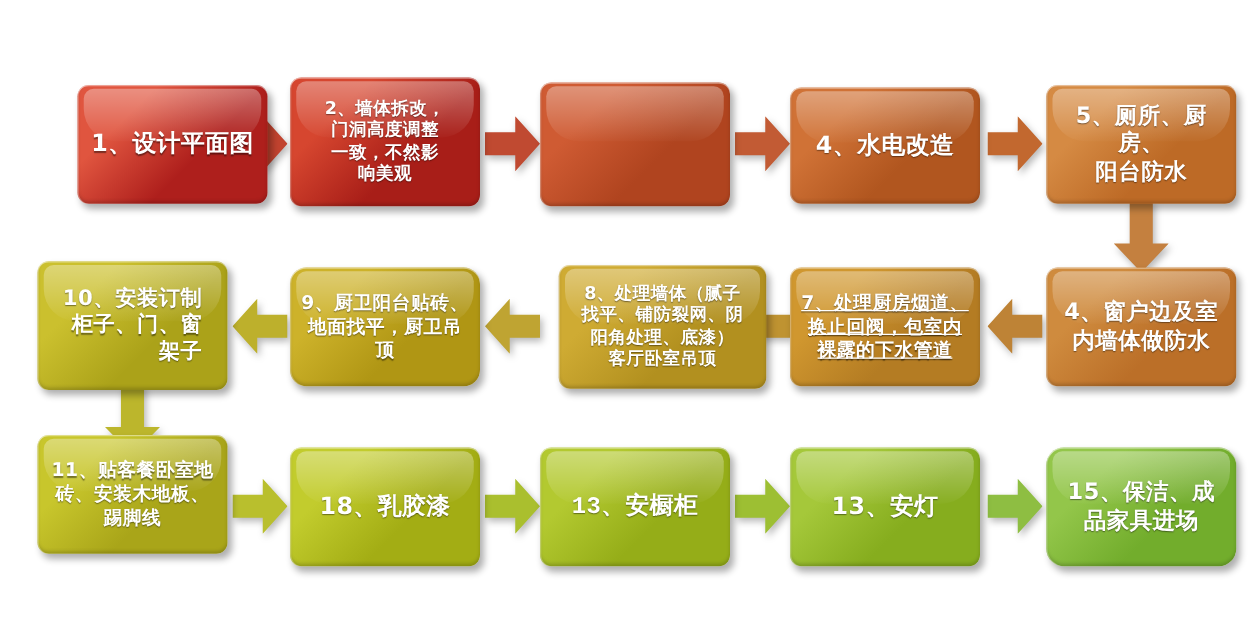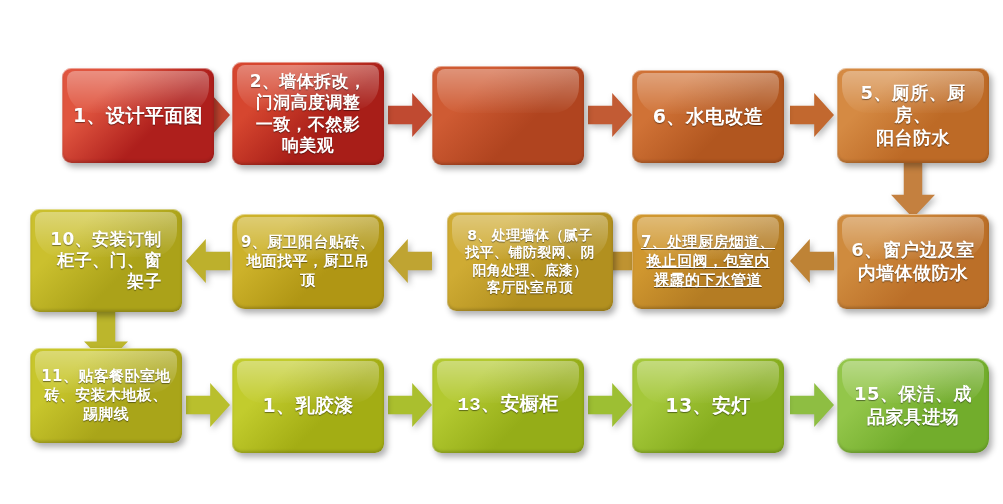--- a/index.html
+++ b/index.html
@@ -134,42 +134,42 @@
     </div>
     <div class="arrow" style="left: 790px; top: 383px;">
       <svg width="44" height="44" viewBox="0 0 44 44">
         <path d="M0,12.76 L24.2,12.76 L24.2,0 L44,22 L24.2,44 L24.2,31.240000000000002 L0,31.240000000000002 Z" fill="#8ebe42"></path>
       </svg>
     </div>
     <div class="node" style="left: 30px; top: 68px; width: 152px; height: 95px; font-size: 19px; background: linear-gradient(135deg, rgb(224, 85, 63) 0%, rgb(224, 85, 63) 26%, rgb(174, 31, 28) 62%, rgb(174, 31, 28) 100%); margin-left: 32px;">
       <div class="glare"></div>
       <div class="lbl">1、设计平面图</div>
     </div>
-    <div class="node" style="left: 232px; top: 62px; width: 152px; height: 103px; font-size: 17px; background: linear-gradient(135deg, rgb(214, 70, 47) 0%, rgb(214, 70, 47) 26%, rgb(168, 30, 24) 62%, rgb(168, 30, 24) 100%);">
+    <div class="node" style="left: 232px; top: 62px; width: 152px; height: 103px; font-size: 14px; background: linear-gradient(135deg, rgb(214, 70, 47) 0%, rgb(214, 70, 47) 26%, rgb(168, 30, 24) 62%, rgb(168, 30, 24) 100%);">
       <div class="glare"></div>
       <div class="lbl">2、墙体拆改，
 门洞高度调整
 一致，不然影
 响美观</div>
     </div>
     <div class="node" style="left: 432px; top: 66px; width: 152px; height: 99px; font-size: 15px; background: linear-gradient(135deg, rgb(207, 91, 51) 0%, rgb(207, 91, 51) 26%, rgb(176, 68, 31) 62%, rgb(176, 68, 31) 100%);">
       <div class="glare"></div>
     </div>
     <div class="node" style="left: 632px; top: 70px; width: 152px; height: 93px; font-size: 19px; background: linear-gradient(135deg, rgb(208, 114, 54) 0%, rgb(208, 114, 54) 26%, rgb(177, 86, 31) 62%, rgb(177, 86, 31) 100%);">
       <div class="glare"></div>
-      <div class="lbl">6、水电改造</div>
+      <div class="lbl">4、水电改造</div>
     </div>
     <div class="node" style="left: 837px; top: 68px; width: 152px; height: 95px; font-size: 18px; background: linear-gradient(135deg, rgb(213, 138, 67) 0%, rgb(213, 138, 67) 26%, rgb(189, 106, 38) 62%, rgb(189, 106, 38) 100%);">
       <div class="glare"></div>
       <div class="lbl">5、厕所、厨房、
 阳台防水</div>
     </div>
     <div class="node" style="left: 837px; top: 214px; width: 152px; height: 95px; font-size: 18px; background: linear-gradient(135deg, rgb(207, 139, 62) 0%, rgb(207, 139, 62) 26%, rgb(187, 111, 40) 62%, rgb(187, 111, 40) 100%);">
       <div class="glare"></div>
-      <div class="lbl">6、窗户边及室
+      <div class="lbl">4、窗户边及室
 内墙体做防水</div>
     </div>
     <div class="node" style="left: 632px; top: 214px; width: 152px; height: 95px; font-size: 15px; background: linear-gradient(135deg, rgb(208, 151, 47) 0%, rgb(208, 151, 47) 26%, rgb(180, 124, 35) 62%, rgb(180, 124, 35) 100%); text-decoration: underline;">
       <div class="glare"></div>
       <div class="lbl">7、处理厨房烟道、
 换止回阀，包室内
 裸露的下水管道</div>
     </div>
     <div class="node" style="left: 447px; top: 212px; width: 166px; height: 99px; font-size: 14px; background: linear-gradient(135deg, rgb(207, 171, 51) 0%, rgb(207, 171, 51) 26%, rgb(178, 144, 31) 62%, rgb(178, 144, 31) 100%);">
       <div class="glare"></div>
@@ -191,21 +191,21 @@
 架子</div>
     </div>
     <div class="node" style="left: 30px; top: 348px; width: 152px; height: 95px; font-size: 15px; background: linear-gradient(135deg, rgb(200, 198, 44) 0%, rgb(200, 198, 44) 26%, rgb(169, 165, 25) 62%, rgb(169, 165, 25) 100%);">
       <div class="glare"></div>
       <div class="lbl">11、贴客餐卧室地
 砖、安装木地板、
 踢脚线</div>
     </div>
     <div class="node" style="left: 232px; top: 358px; width: 152px; height: 95px; font-size: 19px; background: linear-gradient(135deg, rgb(194, 204, 45) 0%, rgb(194, 204, 45) 26%, rgb(163, 173, 20) 62%, rgb(163, 173, 20) 100%);">
       <div class="glare"></div>
-      <div class="lbl">1、乳胶漆</div>
+      <div class="lbl">18、乳胶漆</div>
     </div>
     <div class="node" style="left: 432px; top: 358px; width: 152px; height: 95px; font-size: 19px; background: linear-gradient(135deg, rgb(179, 201, 48) 0%, rgb(179, 201, 48) 26%, rgb(149, 173, 24) 62%, rgb(149, 173, 24) 100%); font-family: Liberation Mono, monospace;">
       <div class="glare"></div>
       <div class="lbl">13、安橱柜</div>
     </div>
     <div class="node" style="left: 632px; top: 358px; width: 152px; height: 95px; font-size: 19px; background: linear-gradient(135deg, rgb(165, 200, 58) 0%, rgb(165, 200, 58) 26%, rgb(134, 173, 30) 62%, rgb(134, 173, 30) 100%);">
       <div class="glare"></div>
       <div class="lbl">13、安灯</div>
     </div>
     <div class="node" style="left: 837px; top: 358px; width: 152px; height: 95px; font-size: 18px; background: linear-gradient(135deg, rgb(147, 198, 74) 0%, rgb(147, 198, 74) 26%, rgb(114, 173, 44) 62%, rgb(114, 173, 44) 100%); border-radius: 14px;">

